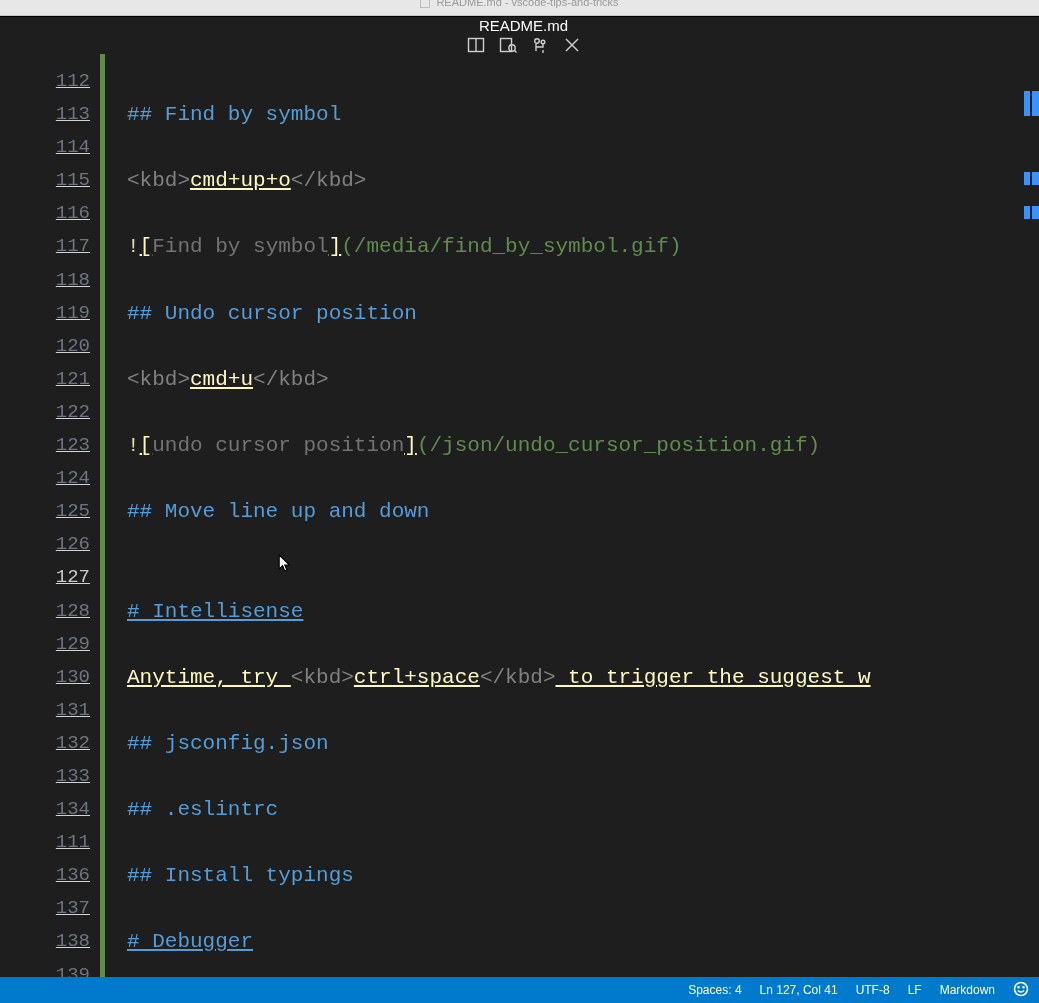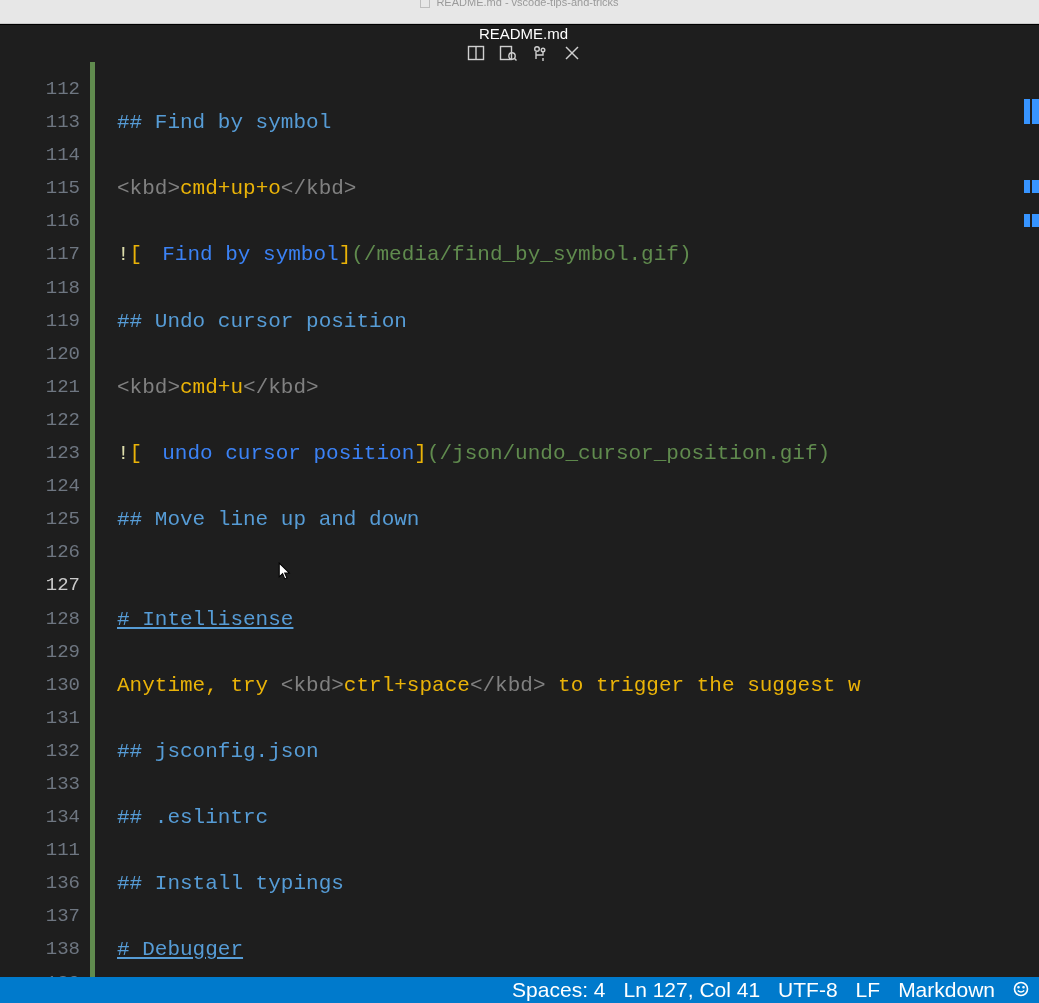--- a/index.html
+++ b/index.html
@@ -14,21 +14,21 @@
   .outer {
     display: flex;
     flex-direction: column;
     width: 100%;
     height: 100%;
     background: #1e1e1e;
   }
 
   
   .title-strip {
-    height: 24px;
+    height: 16px;
     background: #e7e7e7;
     display: flex;
     align-items: flex-start;
     justify-content: center;
     font-family: -apple-system, "Helvetica Neue", Arial, sans-serif;
     font-size: 11px;
     color: #9a9a9a;
     overflow: hidden;
     border-bottom: 1px solid #c9c9c9;
   }
@@ -68,25 +68,26 @@
   .tabbar .close svg { stroke:#cfcfcf; }
 
   
   .editor-wrap {
     flex: 1;
     display: flex;
     overflow: hidden;
     position: relative;
   }
   .gutter {
-    width: 90px;
+    width: 100px;
     background: #1e1e1e;
     text-align: right;
     padding-top: 11px;
     position: relative;
+    text-decoration: underline;
   }
   .gutter .ln {
     height: 33.1px;
     line-height: 33.1px;
     font-size: 19px;
     color: #6e7681;
     padding-right: 10px;
     user-select: none;
   }
   .gutter .ln.active { color:#c9c9c9; }
@@ -106,22 +107,22 @@
     white-space: pre;
     padding-left: 22px;
     position: relative;
   }
   .code .row.current {
     background: #2a3a47;
   }
   .t-hdr   { color:#569cd6; }
   .t-tag   { color:#808080; }
   .t-key   { color:#dcdcaa; }
-  .t-txt   { color:#eab308; }
-  .t-alt   { color:#3b82f6;margin-left:20px; }
+  .t-txt   { color:#fef9c3;text-decoration:underline; }
+  .t-alt   { color:#737373; }
   .t-url   { color:#608b4e; }
   .t-h1    { color:#569cd6;text-decoration:underline; }
 
   .cursor-ptr {
     position:absolute;
     left:277px; top:500px;
     width:15px;height:19px;
     z-index:50;
     pointer-events:none;
   }
@@ -144,21 +145,21 @@
 
   
   .statusbar {
     height: 26px;
     background: #007acc;
     color: #ffffff;
     display: flex;
     align-items: center;
     justify-content: flex-end;
     font-family: -apple-system, "Helvetica Neue", Arial, sans-serif;
-    font-size: 21px;
+    font-size: 12px;
     padding: 0 10px;
     gap: 18px;
   }
   .statusbar .item { cursor:pointer; }
   .statusbar .smile svg { width:16px; height:16px; stroke:#fff; fill:none; stroke-width:1.6; }
 </style>
 </head>
 <body>
 
 <div class="outer">

